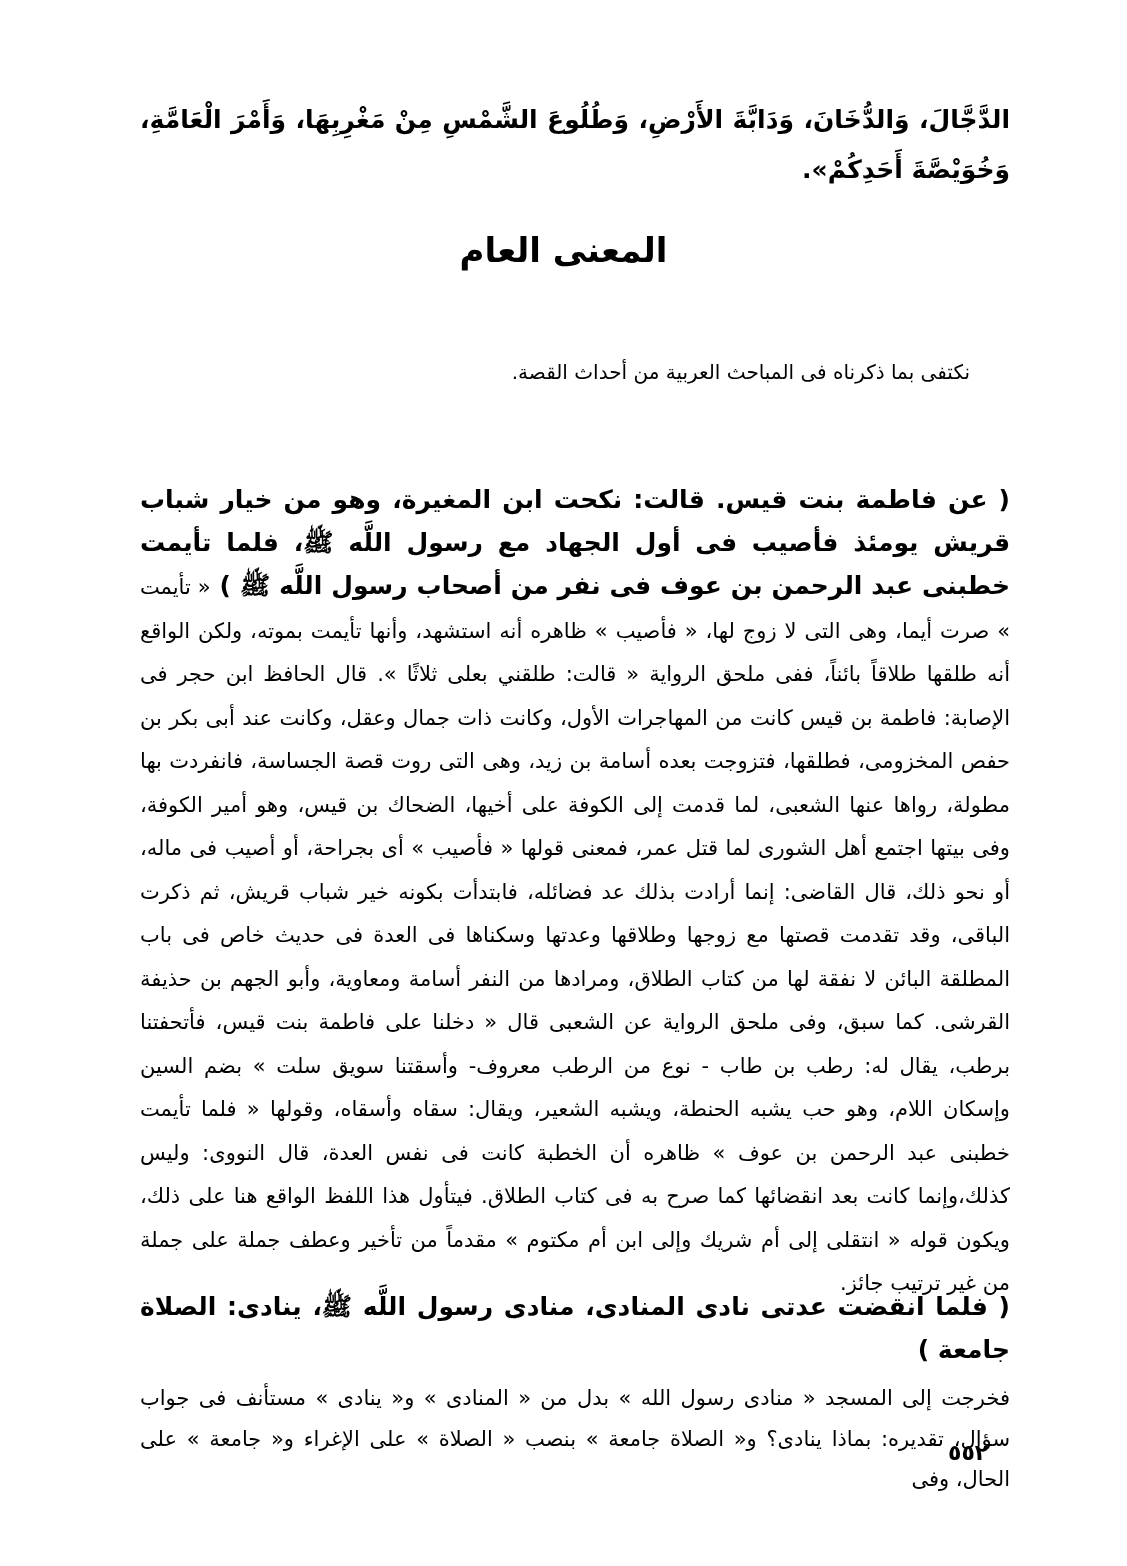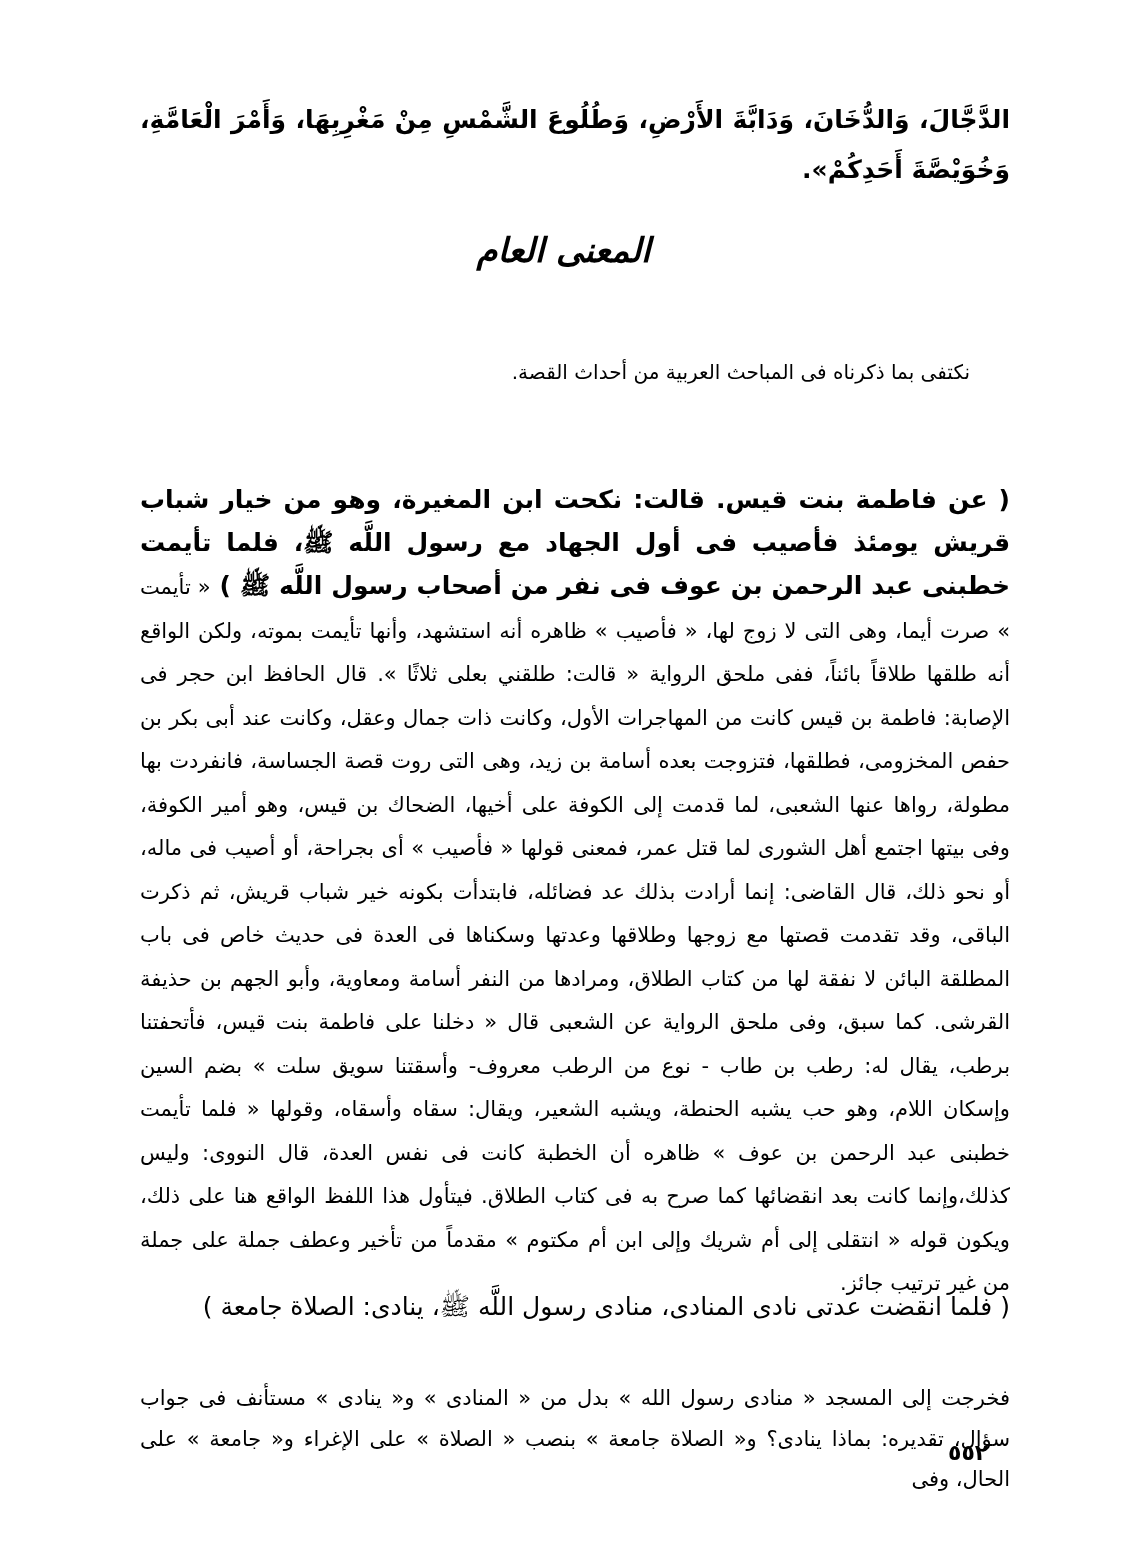--- a/index.html
+++ b/index.html
@@ -42,21 +42,21 @@
     }
     .heading {
       position: absolute;
       left: 0;
       width: 1127px;
       text-align: center;
       font-size: 34px;
       font-weight: bold;
       line-height: 50px;
     }
-    .heading-1 { top: 225px; box-sizing: border-box; font-style: italic; }
+    .heading-1 { top: 225px; box-sizing: border-box; }
     .heading-2 { top: 390px; }
     .intro {
       position: absolute;
       left: 330px;
       width: 640px;
       top: 315px;
       font-size: 20px;
       line-height: 34px;
       text-align: right;
       margin-top: 40px;
@@ -69,21 +69,21 @@
     }
     .commentary {
       font-size: 21px;
       line-height: 40.5px;
       margin-top: 48px;
     }
     .hadith-second {
       top: 1285px;
       font-size: 25px;
       line-height: 43px;
-      font-weight: normal;
+      font-weight: bold;
     }
     .commentary-2 { top: 1330px; }
     .page-number {
       position: absolute;
       left: 948px;
       top: 1440px;
       font-size: 22px;
       font-weight: bold;
       direction: rtl;
     }

